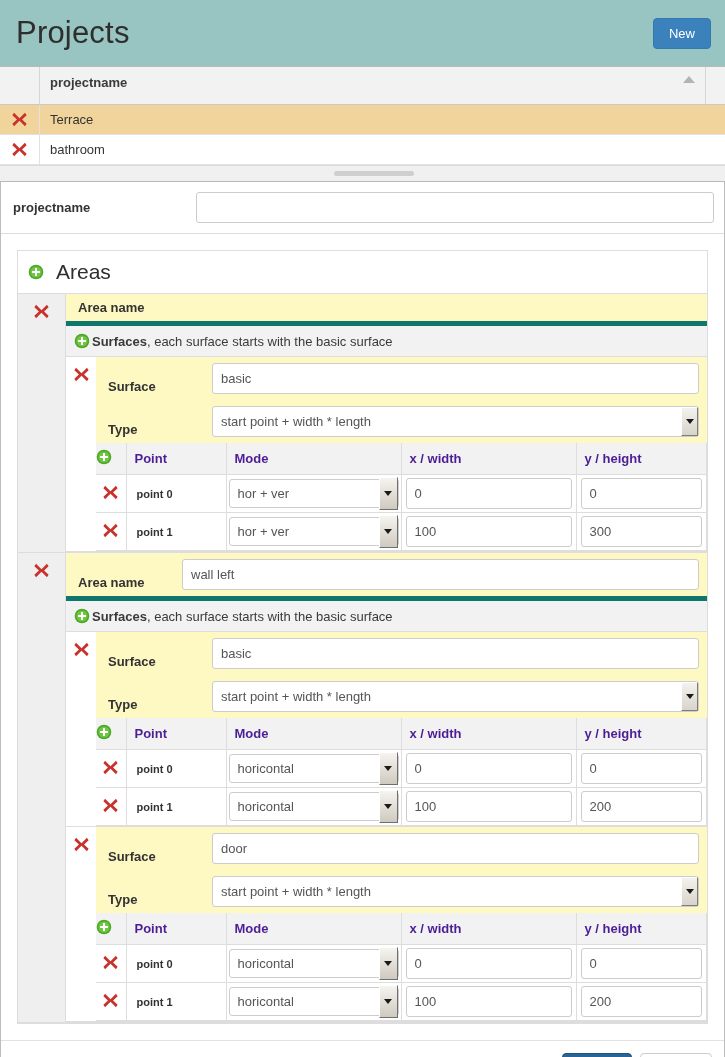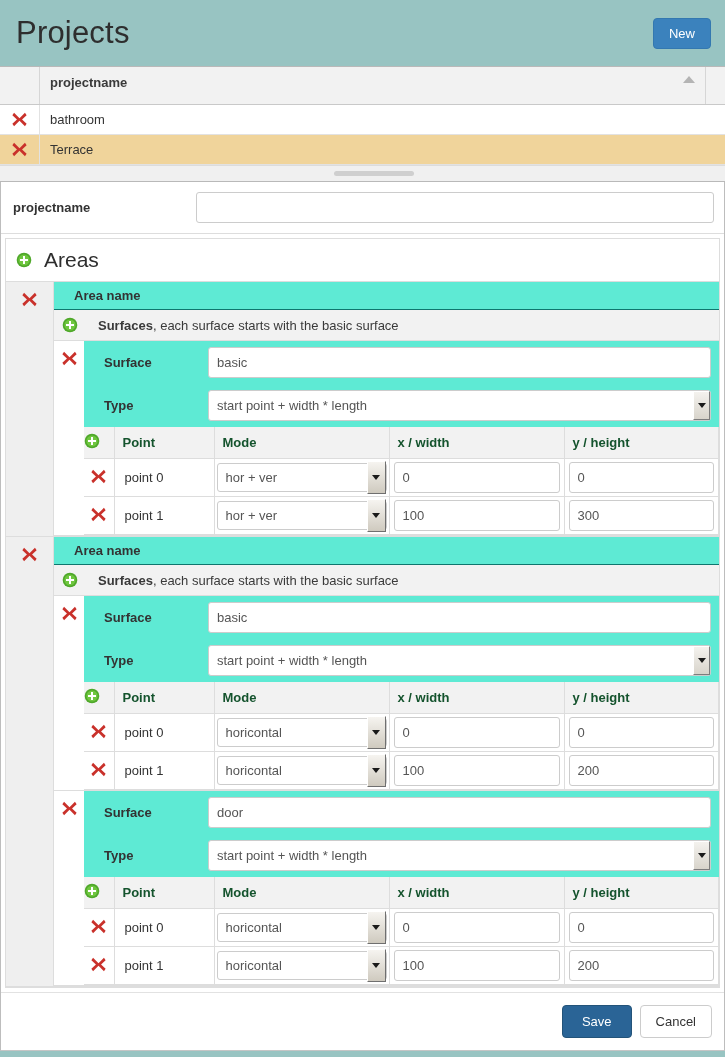--- a/index.html
+++ b/index.html
@@ -63,32 +63,32 @@
   .form-panel { background:#fff; border-bottom:1px solid #c5c5c5; }
   .proj-row { display:flex; align-items:center; padding:10px 10px 10px 10px; border-bottom:1px solid #ddd; }
   .proj-label { width:185px; flex:0 0 185px; font-weight:bold; font-size:13px; padding-left:2px; }
   .txt-input {
     flex:1 1 auto; border:1px solid #cccccc; border-radius:3px;
     padding:7px 8px; font-size:13px; font-family:inherit; color:#555; outline:none; background:#fff;
   }
   .txt-input::placeholder { color:#b5b5b5; }
 
   
-  .areas-box { border:1px solid #ddd; margin:4px; }
+  .areas-box { border:1px solid #ddd; margin:16px; }
   .areas-head { display:flex; align-items:center; gap:12px; padding:9px 10px; border-bottom:1px solid #ddd; background:#fff; }
   .areas-title { font-size:21px; font-weight:400; color:#2e2e2e; }
 
   .area-row { display:flex; border-bottom:1px solid #ddd; background:#fff; }
   .area-gutter { width:48px; flex:0 0 48px; display:flex; justify-content:center; padding-top:9px; background:#efefef; border-right:1px solid #ddd; }
   .area-body { flex:1 1 auto; min-width:0; }
 
-  .labeled-row { display:flex; align-items:center; padding:6px 8px 6px 16px; background:#5eead4; }
+  .labeled-row { display:flex; align-items:flex-end; padding:6px 8px 6px 8px; background:#fef9c3; }
   .lbl { width:108px; flex:0 0 108px; font-weight:bold; font-size:13px; padding-left:4px; }
 
-  .surfaces-bar { display:flex; align-items:center; gap:20px; padding:7px 8px; background:#f2f2f2; border-top:1px solid #0f766e; border-bottom:1px solid #ddd; }
+  .surfaces-bar { display:flex; align-items:center; gap:2px; padding:7px 8px; background:#f2f2f2; border-top:5px solid #0f766e; border-bottom:1px solid #ddd; }
   .surfaces-bar .txt { font-size:13px; color:#3a3a3a; }
   .surfaces-bar .txt b { font-weight:bold; }
 
   .surface-row { display:flex; background:#fff; border-bottom:1px solid #ddd; }
   .surface-gutter { width:30px; flex:0 0 30px; display:flex; justify-content:center; padding-top:9px; background:#fff; }
   .surface-body { flex:1 1 auto; min-width:0; }
 
   
   .sel-wrap { position:relative; flex:1 1 auto; display:flex; }
   .sel-box {
@@ -99,28 +99,28 @@
     position:absolute; right:1px; top:1px; bottom:1px; width:17px;
     background:linear-gradient(#f4f2ee,#d8d4cb);
     border:1px solid #7d7d7d; border-top-color:#fff; border-left-color:#fff;
     display:flex; align-items:center; justify-content:center;
   }
   .tri-down { width:0; height:0; border-left:4px solid transparent; border-right:4px solid transparent; border-top:5px solid #1a1a1a; }
 
   
   .pt-table { width:100%; border-collapse:collapse; table-layout:fixed; }
   .pt-table th, .pt-table td { border:1px solid #ddd; border-left:none; border-top:none; vertical-align:middle; }
-  .pt-table th { background:#f2f2f2; font-weight:bold; font-size:13px; text-align:left; padding:8px 8px; color:#14532d; }
+  .pt-table th { background:#f2f2f2; font-weight:bold; font-size:13px; text-align:left; padding:8px 8px; color:#4c1d95; }
   .pt-table td { background:#fff; padding:0; }
   .col-ico { width:30px; }
   .col-pt { width:100px; }
   .col-mode { width:175px; }
   .col-x { width:175px; }
   .th-ico, .td-ico { text-align:center; padding:6px 0 !important; }
-  .td-name { font-weight:normal; font-size:13px; padding:9px 0 9px 10px !important; }
+  .td-name { font-weight:bold; font-size:11px; padding:9px 0 9px 10px !important; }
   .cell-input { width:100%; border:1px solid #ccc; border-radius:3px; padding:7px 8px; font-size:13px; font-family:inherit; color:#555; outline:none; }
   .cell-sel { position:relative; display:flex; margin:2px; }
   .cell-sel .sel-box { padding:6px 26px 6px 8px; }
   .sel-btn-small {
     position:absolute; right:1px; top:-2px; bottom:-2px; width:19px;
     background:linear-gradient(#f6f4f0,#cfcabf);
     border:1px solid #6f6f6f; border-top-color:#ffffff; border-left-color:#ffffff;
     display:flex; align-items:center; justify-content:center;
   }
   .pad-cell { padding:3px 4px !important; }
@@ -141,43 +141,43 @@
 </div>
 
 <div class="grid-wrap">
   <div class="grid-head-row">
     <div class="grid-gutter"></div>
     <div class="grid-col">
       <div class="grid-col-title">projectname</div>
       <span class="sort-arrow"></span>
     </div>
     <div class="grid-scrollpad"></div>
+  </div>
+
+  <div class="grid-row selected">
+    <div class="cell-x">
+      <span class="ico x-ico">
+        <svg viewBox="0 0 20 20" width="17" height="17">
+            <path d="M3.6 2.2 L10 8.6 L16.4 2.2 L18.4 5.0 L13.0 10 L18.4 15.0 L16.4 17.8 L10 11.4 L3.6 17.8 L1.6 15.0 L7.0 10 L1.6 5.0 Z" fill="#c9312b"></path>
+          </svg>
+      </span>
+    </div>
+    <div class="cell-name">Terrace</div>
+    <div class="cell-pad"></div>
   </div>
 
   <div class="grid-row">
     <div class="cell-x">
       <span class="ico x-ico">
         <svg viewBox="0 0 20 20" width="17" height="17">
             <path d="M3.6 2.2 L10 8.6 L16.4 2.2 L18.4 5.0 L13.0 10 L18.4 15.0 L16.4 17.8 L10 11.4 L3.6 17.8 L1.6 15.0 L7.0 10 L1.6 5.0 Z" fill="#c9312b"></path>
           </svg>
       </span>
     </div>
     <div class="cell-name">bathroom</div>
-    <div class="cell-pad"></div>
-  </div>
-
-  <div class="grid-row selected">
-    <div class="cell-x">
-      <span class="ico x-ico">
-        <svg viewBox="0 0 20 20" width="17" height="17">
-            <path d="M3.6 2.2 L10 8.6 L16.4 2.2 L18.4 5.0 L13.0 10 L18.4 15.0 L16.4 17.8 L10 11.4 L3.6 17.8 L1.6 15.0 L7.0 10 L1.6 5.0 Z" fill="#c9312b"></path>
-          </svg>
-      </span>
-    </div>
-    <div class="cell-name">Terrace</div>
     <div class="cell-pad"></div>
   </div>
 
   <div class="hscroll-track">
     <div class="hscroll-thumb"></div>
   </div>
 </div>
 
 <div class="form-panel outer-frame">
 
@@ -331,20 +331,21 @@
         <span class="ico x-ico">
           <svg viewBox="0 0 20 20" width="17" height="17">
               <path d="M3.6 2.2 L10 8.6 L16.4 2.2 L18.4 5.0 L13.0 10 L18.4 15.0 L16.4 17.8 L10 11.4 L3.6 17.8 L1.6 15.0 L7.0 10 L1.6 5.0 Z" fill="#c9312b"></path>
             </svg>
         </span>
       </div>
       <div class="area-body">
 
         <div class="labeled-row">
           <span class="lbl">Area name</span>
+          <input class="txt-input" type="text" value="wall left" style="">
         </div>
 
         <div class="surfaces-bar">
           <span class="ico plus-ico">
             <svg viewBox="0 0 16 16" width="16" height="16">
                 <circle cx="8" cy="8" r="7.3" fill="#4fa82a"></circle>
                 <circle cx="8" cy="8" r="5.6" fill="#6fc63f"></circle>
                 <path d="M7 4 h2 v3 h3 v2 h-3 v3 h-2 v-3 h-3 v-2 h3 z" fill="#fff"></path>
               </svg>
           </span>

